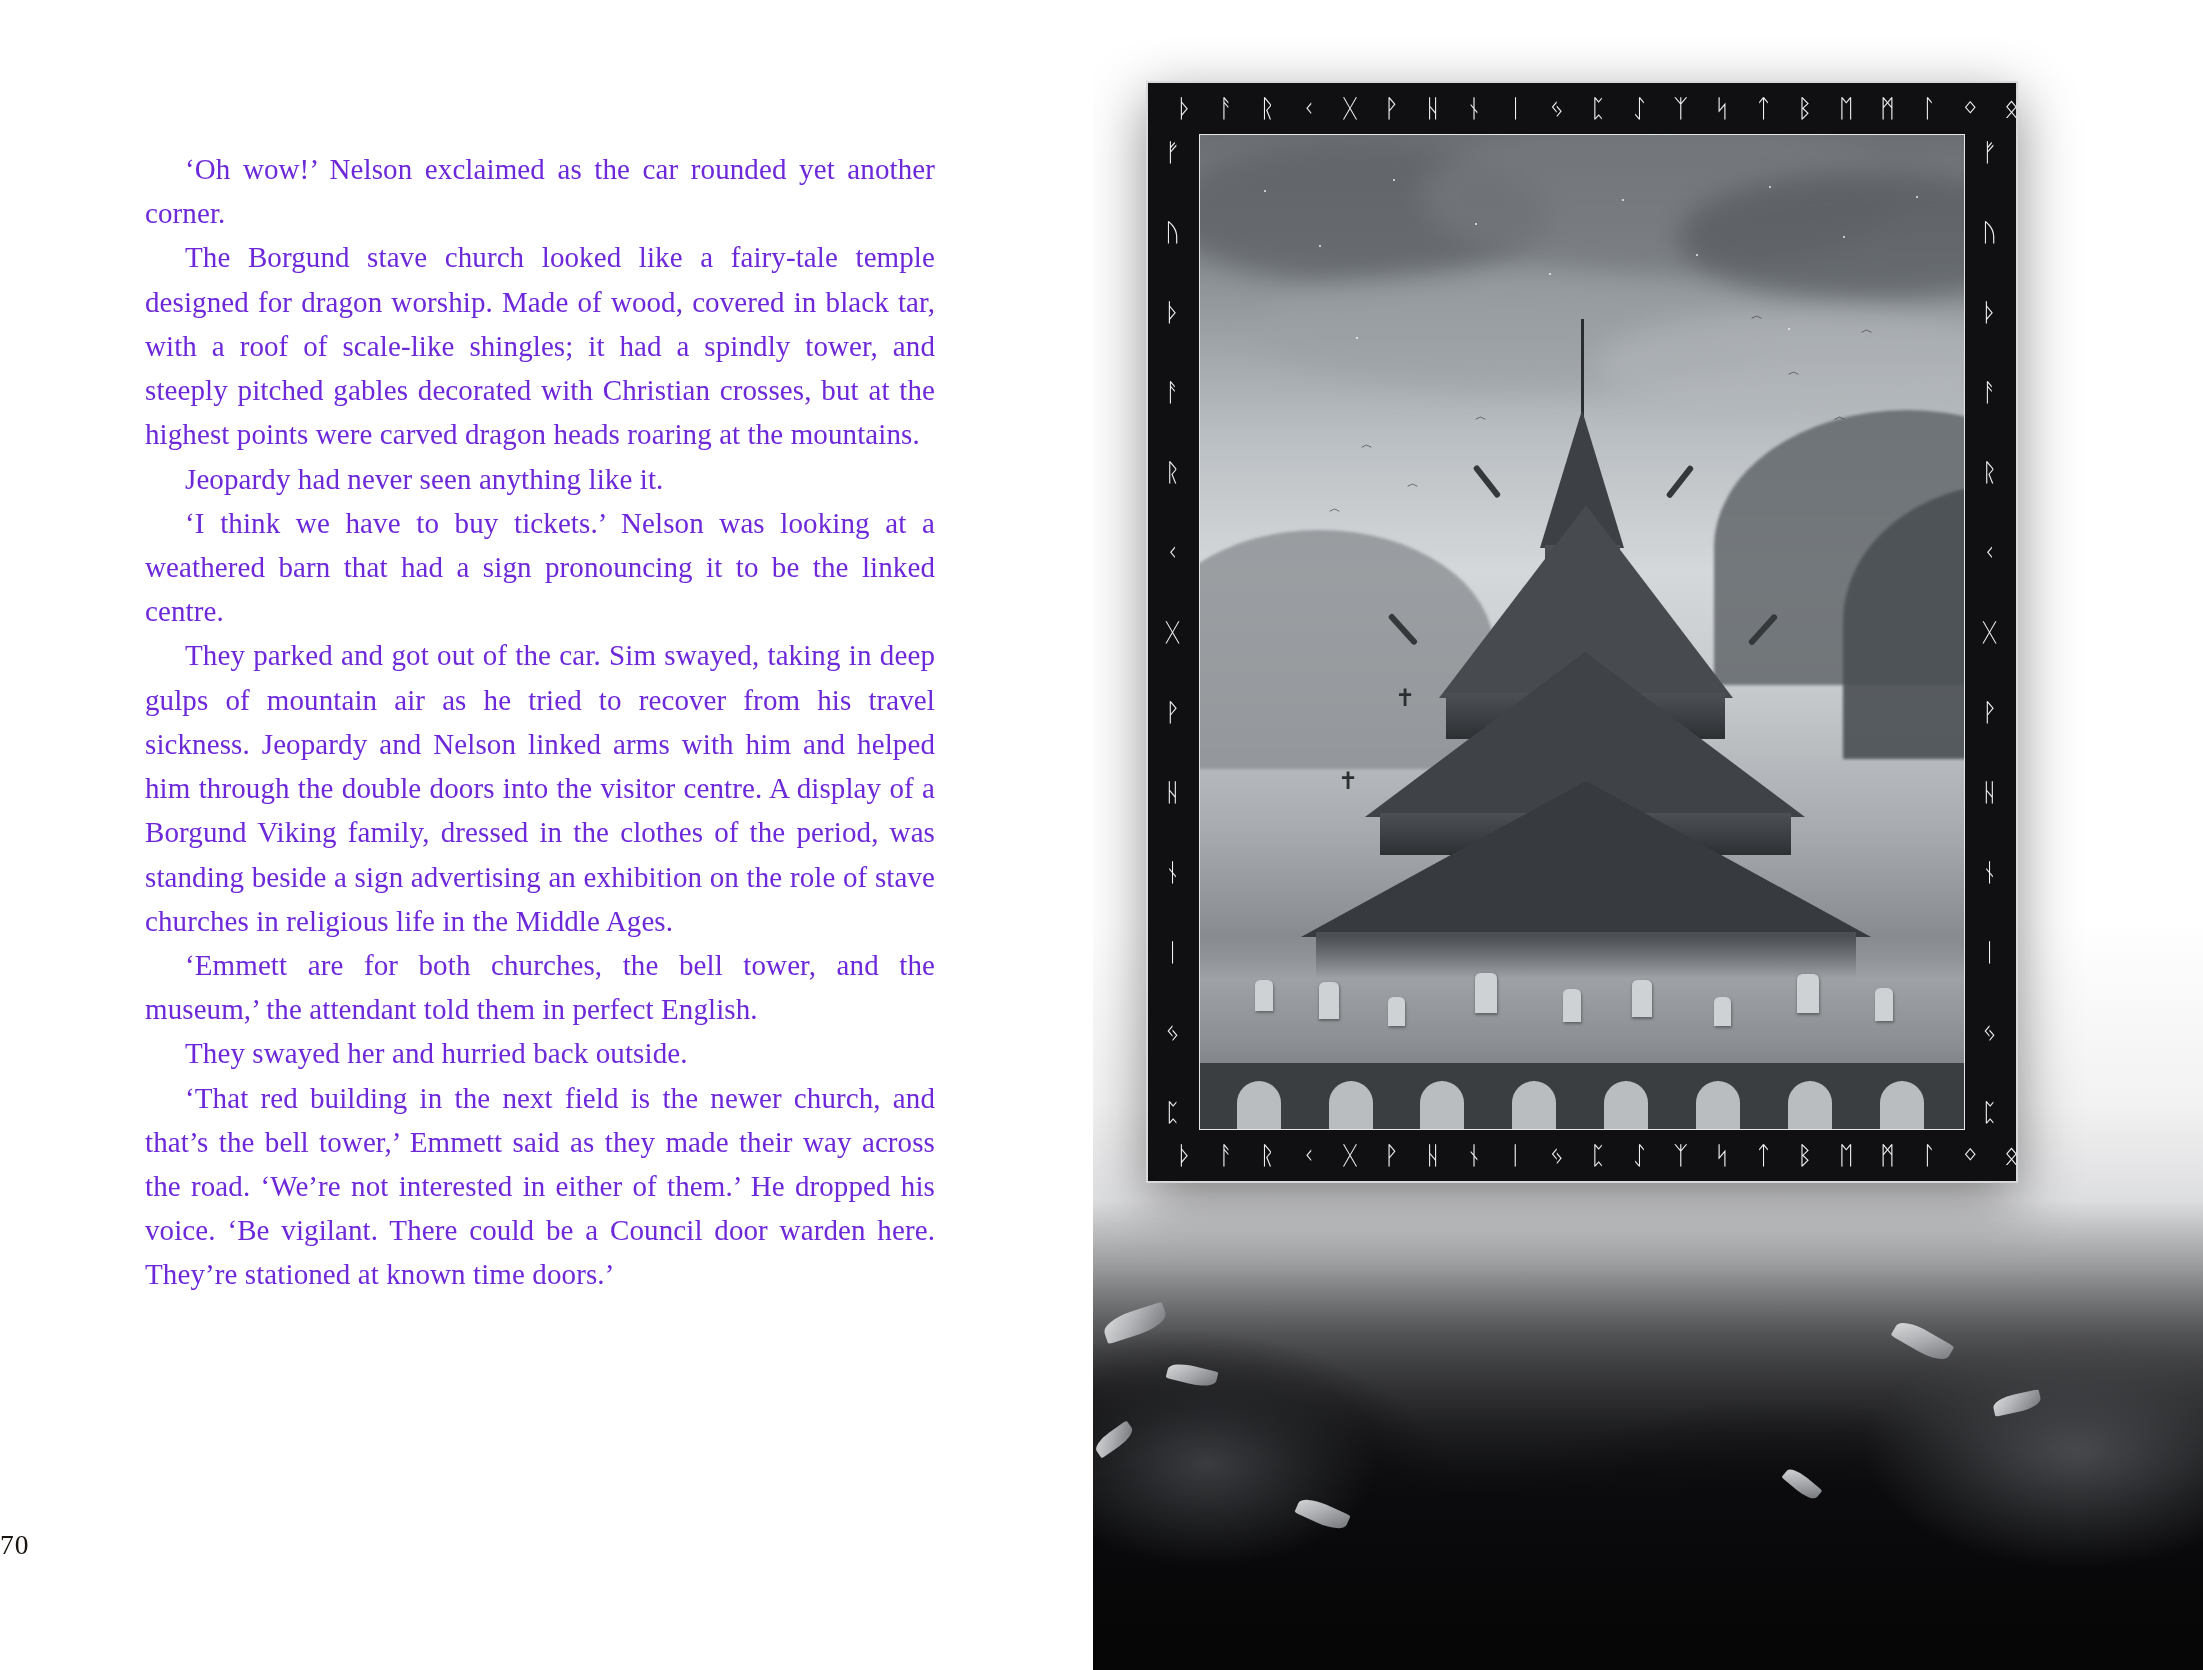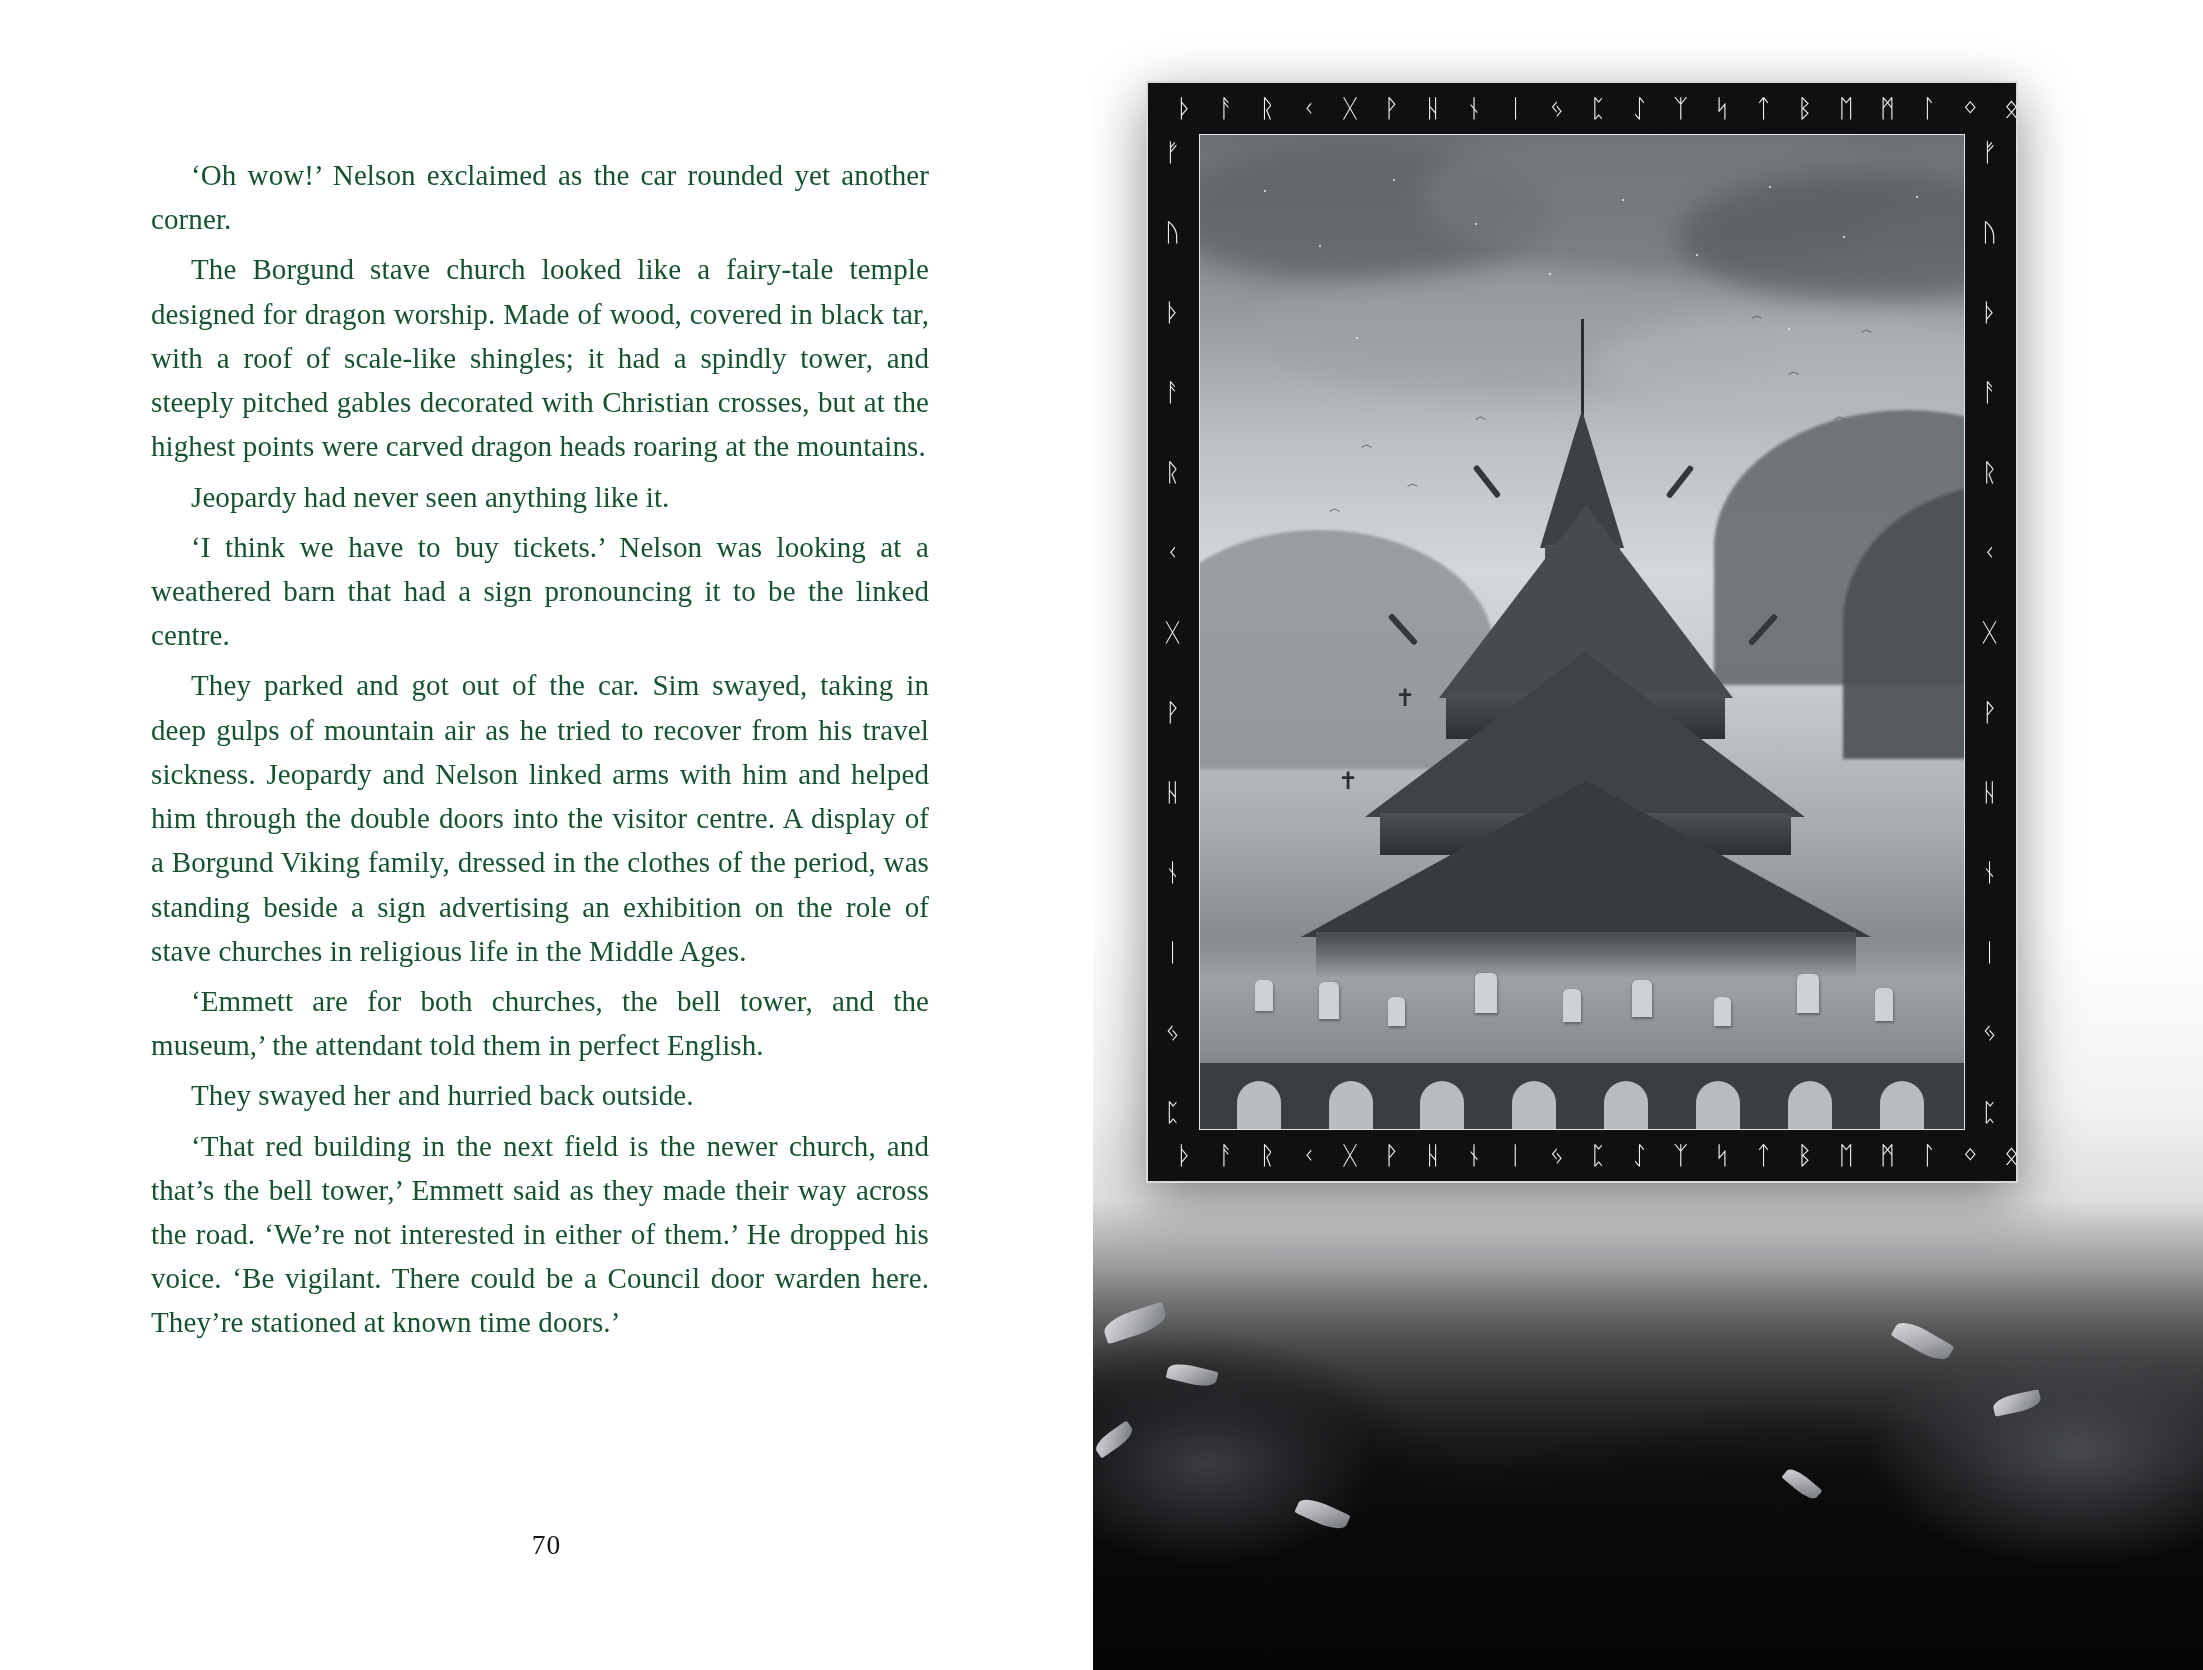--- a/index.html
+++ b/index.html
@@ -31,38 +31,37 @@
     height: 1670px;
     background: #ffffff;
   }
   .text-column {
     position: absolute;
     left: 145px;
     top: 147px;
     width: 790px;
   }
   .para {
-    margin: 6px;
+    margin: 0;
     font-size: 29px;
     line-height: 1.525;
     text-align: justify;
     text-indent: 40px;
     letter-spacing: 0.1px;
-    color: #14532d;
+    color: #6d28d9;
     hyphens: none;
   }
   .para.first {
     text-indent: 40px;
   }
   .folio {
     position: absolute;
     left: 0;
     top: 1529px;
     width: 1093px;
-    text-align: center;
     font-size: 27.5px;
     color: #18140f;
     letter-spacing: 0.9px;
   }
 
   
   .art-page {
     position: absolute;
     left: 1093px;
     top: 0;

